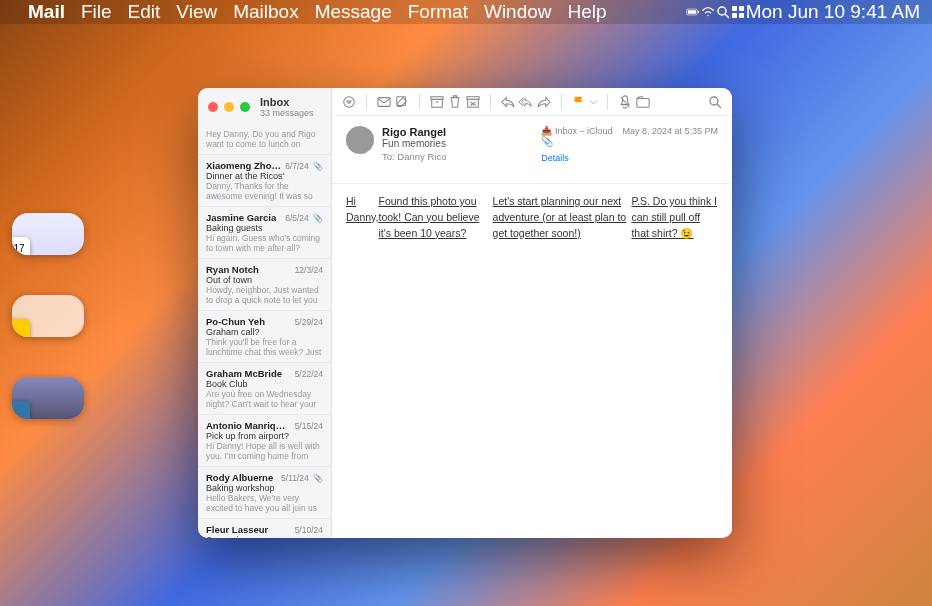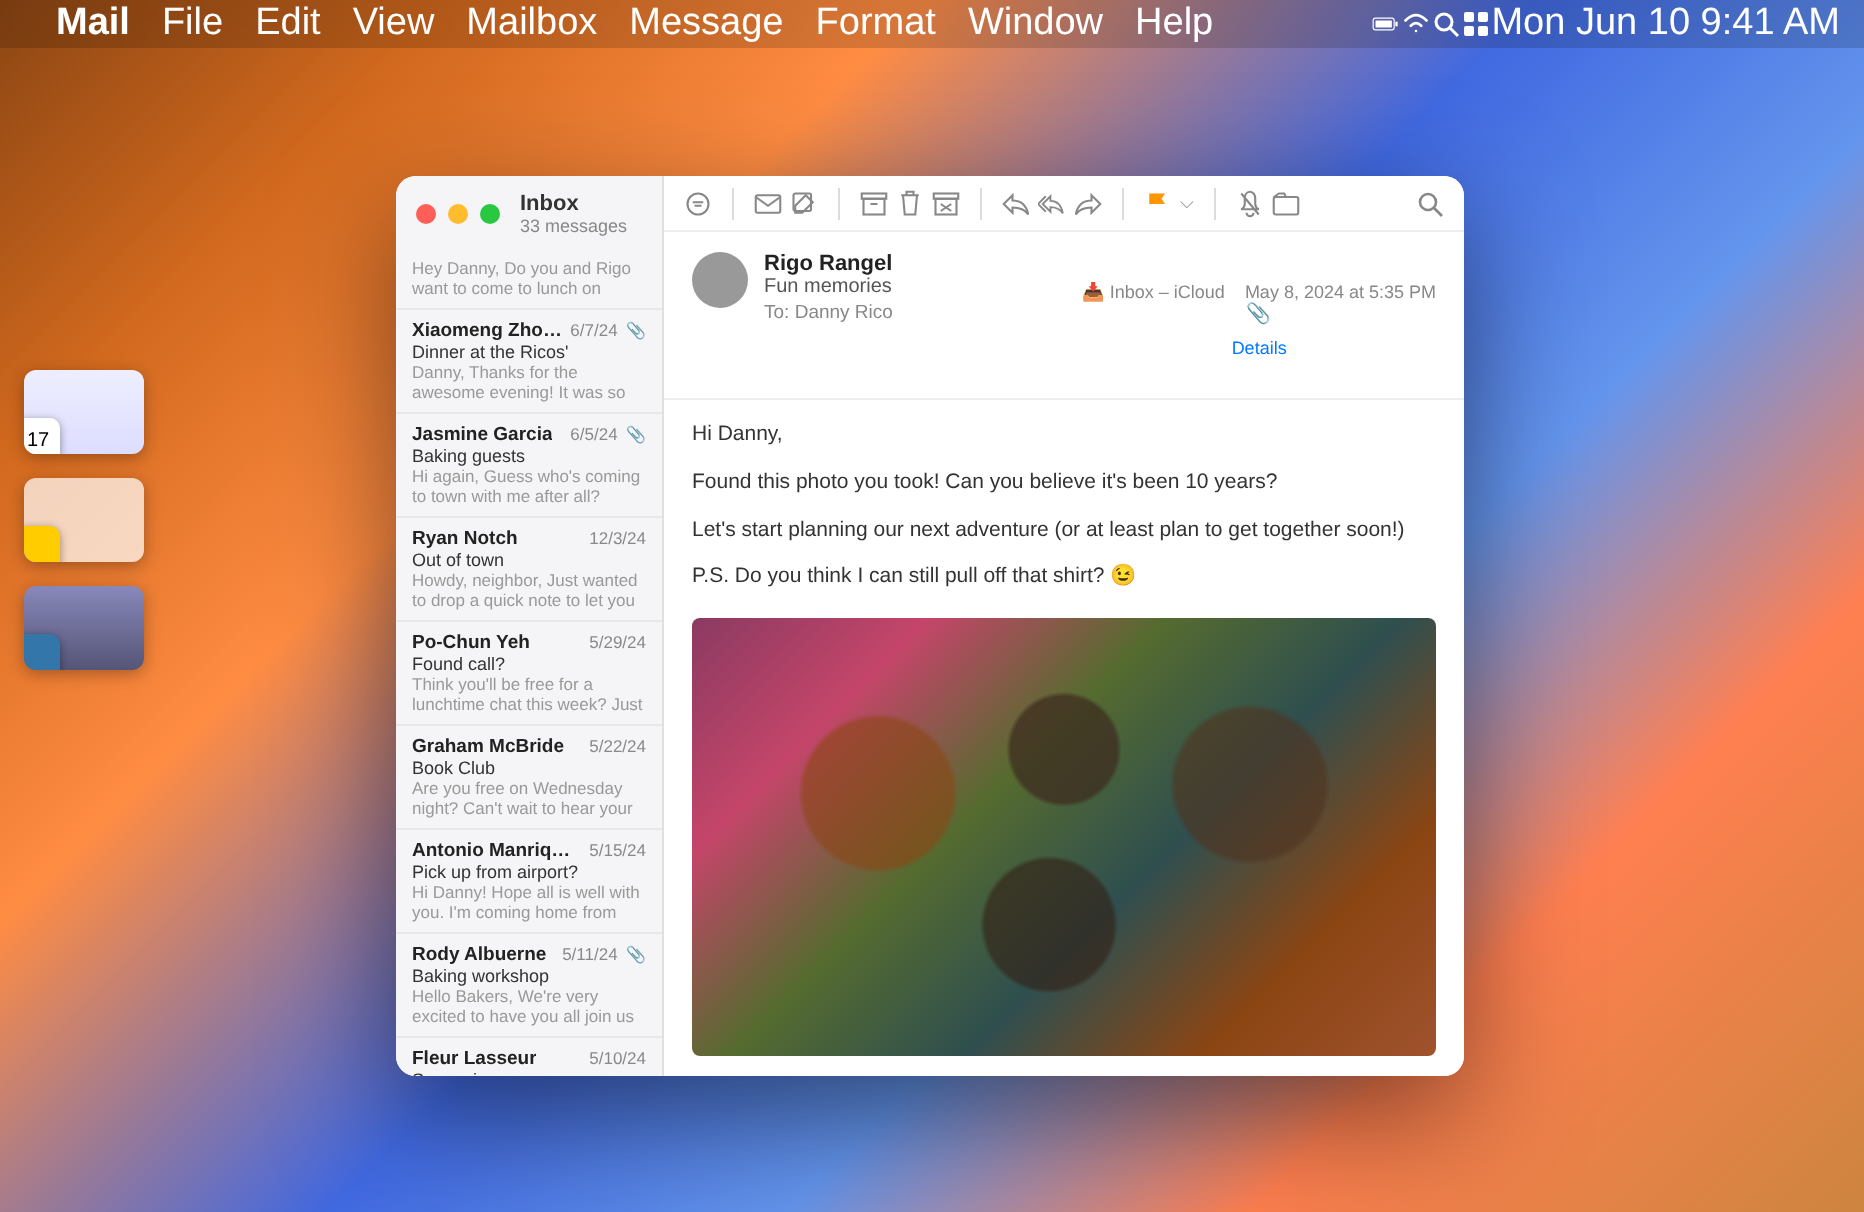--- a/index.html
+++ b/index.html
@@ -9,21 +9,21 @@
 .menubar { height: 24px; background: rgba(0,0,0,0.15); backdrop-filter: blur(20px); display: flex; align-items: center; padding: 0 12px; color: white; font-size: 19px; }
 .menubar-left { display: flex; align-items: center; gap: 16px; }
 .menubar-right { margin-left: auto; display: flex; align-items: center; gap: 1px; }
 .apple-logo { font-size: 14px; }
 .menu-item { cursor: default; }
 .app-name { font-weight: 600; }
 .status-icon { display: inline-flex; align-items: center; }
 
 
 .stage-manager { position: absolute; left: 12px; top: 185px; display: flex; flex-direction: column; gap: 12px; }
-.stage-thumb { width: 60px; height: 42px; background: rgba(255,255,255,0.7); border-radius: 6px; box-shadow: 0 2px 8px rgba(0,0,0,0.3); position: relative; overflow: hidden; }
+.stage-thumb { width: 72px; height: 42px; background: rgba(255,255,255,0.7); border-radius: 16px; box-shadow: 0 2px 8px rgba(0,0,0,0.3); position: relative; overflow: hidden; margin-top: 28px; }
 .stage-thumb.cal { background: linear-gradient(#eef, #ddf); }
 .stage-thumb .mini-icon { position: absolute; bottom: -4px; left: -4px; width: 22px; height: 22px; border-radius: 5px; background: white; box-shadow: 0 1px 4px rgba(0,0,0,0.4); display: flex; align-items: center; justify-content: center; font-size: 10px; }
 .stage-thumb.photo { background: linear-gradient(#88b, #557); }
 
 
 .mail-window { position: absolute; left: 198px; top: 88px; width: 534px; height: 450px; background: #fff; border-radius: 10px; box-shadow: 0 20px 60px rgba(0,0,0,0.5); display: flex; overflow: hidden; }
 
 
 .msg-list { width: 134px; background: #f5f5f7; border-right: 1px solid #e0e0e0; display: flex; flex-direction: column; font-size: 9px; }
 .msg-list-header { padding: 8px 10px 6px; display: flex; align-items: center; gap: 6px; }
@@ -52,25 +52,25 @@
 .tb-icon.flag { color: #ff9500; }
 .tb-spacer { flex: 1; }
 
 .email-header { padding: 10px 14px 20px; border-bottom: 1px solid #eee; font-size: 10px; }
 .eh-row1 { display: flex; align-items: flex-start; gap: 8px; }
 .avatar { width: 28px; height: 28px; border-radius: 50%; background: #999; flex-shrink: 0; }
 .eh-info { flex: 1; }
 .eh-sender { font-weight: 600; color: #222; font-size: 11px; }
 .eh-subject { color: #555; font-size: 10px; }
 .eh-to { color: #888; font-size: 9.5px; margin-top: 2px; }
-.eh-meta { text-align: center; font-size: 9px; color: #888; margin-top: 15px; }
+.eh-meta { text-align: left; font-size: 9px; color: #888; }
 .eh-meta .mailbox { display: inline; }
 .eh-meta .details { color: #007aff; margin-top: 6px; cursor: default; }
 
-.email-body { padding: 10px 14px; font-size: 10.5px; color: #333; line-height: 1.5; overflow: hidden; flex: 1; display: flex; flex-direction: column; }
+.email-body { padding: 10px 14px; font-size: 10.5px; color: #333; line-height: 1.5; overflow: hidden; flex: 1; display: flex; flex-direction: row; text-decoration: underline; }
 .email-body p { margin-bottom: 8px; }
 .email-image { flex: 1; border-radius: 4px; margin-top: 4px; background: linear-gradient(135deg, #8B3A62 0%, #C44569 20%, #556B2F 40%, #2F4F4F 60%, #8B4513 80%, #A0522D 100%); position: relative; overflow: hidden; }
 .email-image::before { content:""; position:absolute; inset:0; background: radial-gradient(circle at 25% 40%, rgba(139,69,19,0.6) 12%, transparent 13%), radial-gradient(circle at 50% 30%, rgba(60,40,30,0.7) 11%, transparent 12%), radial-gradient(circle at 75% 38%, rgba(80,50,30,0.6) 12%, transparent 13%), radial-gradient(circle at 48% 70%, rgba(50,30,20,0.6) 13%, transparent 14%); }
 
 svg { width: 14px; height: 14px; }
 </style>
 </head>
 <body>
 
 <div class="menubar">
@@ -174,21 +174,21 @@
             <span class="date">12/3/24</span>
           </div>
           <div class="subject">Out of town</div>
           <div class="preview">Howdy, neighbor, Just wanted to drop a quick note to let you know…</div>
         </div>
         <div class="msg-item">
           <div class="row1">
             <span class="sender">Po-Chun Yeh</span>
             <span class="date">5/29/24</span>
           </div>
-          <div class="subject">Found call?</div>
+          <div class="subject">Graham call?</div>
           <div class="preview">Think you'll be free for a lunchtime chat this week? Just let me know…</div>
         </div>
         <div class="msg-item">
           <div class="row1">
             <span class="sender">Graham McBride</span>
             <span class="date">5/22/24</span>
           </div>
           <div class="subject">Book Club</div>
           <div class="preview">Are you free on Wednesday night? Can't wait to hear your thoughts a…</div>
         </div>

